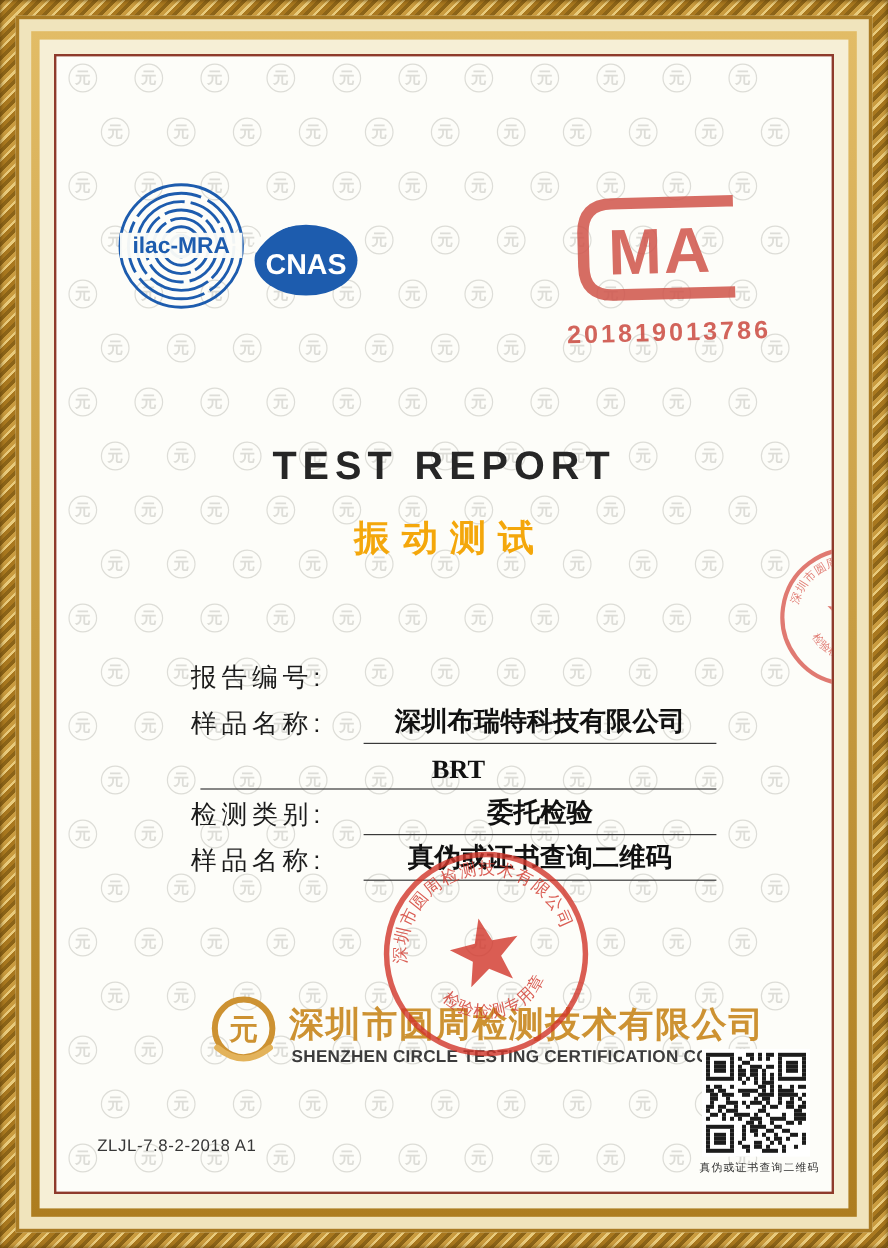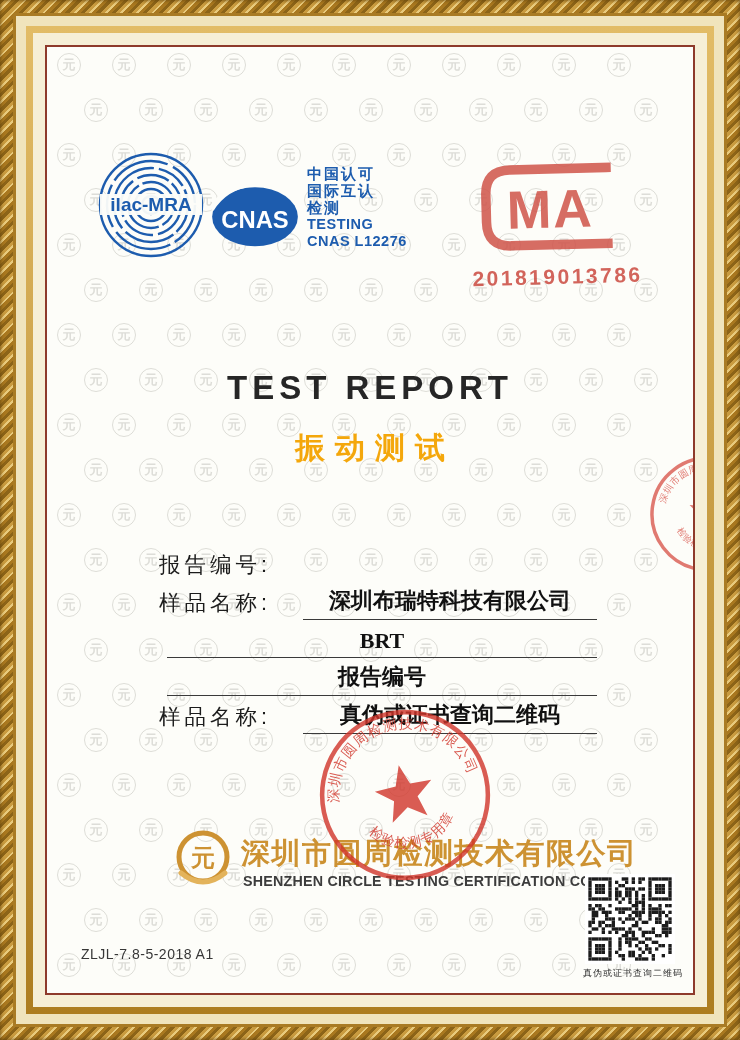--- a/index.html
+++ b/index.html
@@ -328,27 +328,20 @@
           <rect x="3" y="43" width="102" height="21" fill="#fdfdf9" opacity="0.95"></rect>
           <text x="54" y="60" text-anchor="middle" font-size="19" font-weight="800" fill="#1d5cae">ilac-MRA</text>
         </svg>
 
         <svg class="cnas" viewBox="0 0 96 84">
           <ellipse cx="48" cy="46" rx="45" ry="31" fill="#1d5cae"></ellipse>
           <path d="M2,38 C22,6 66,2 94,28" stroke="#fdfdf9" stroke-width="6" fill="none"></path>
           <text x="48" y="58" text-anchor="middle" font-size="25" font-weight="800" fill="#ffffff">CNAS</text>
         </svg>
 
-        <div class="accr">
-          <div>中国认可</div>
-          <div>国际互认</div>
-          <div>检测</div>
-          <div class="lat">TESTING</div>
-          <div class="lat">CNAS L12276</div>
-        </div>
 
         <div class="cma-block">
           <svg viewBox="0 0 190 120" width="164" opacity="0.85">
             <path d="M158,16 H46 Q18,16 18,44 V76 Q18,104 46,104 H158" fill="none" stroke="#d0544a" stroke-width="11" stroke-linecap="square"></path>
             <text x="92" y="84" text-anchor="middle" font-size="62" font-weight="900" letter-spacing="2" fill="#d0544a">MA</text>
           </svg>
           <div class="cma-num">201819013786</div>
         </div>
 
         <div class="title-en">TEST REPORT</div>
@@ -359,21 +352,22 @@
             <div class="flabel">报告编号:</div>
           </div>
           <div class="frow">
             <div class="flabel">样品名称:</div>
             <div class="fvalue">深圳布瑞特科技有限公司</div>
           </div>
           <div class="frow">
             <div class="fvalue">BRT</div>
           </div>
           <div class="frow">
-            <div class="fvalue">报告编号</div>
+            <div class="flabel">检测类别:</div>
+            <div class="fvalue">委托检验</div>
           </div>
           <div class="frow">
             <div class="flabel">样品名称:</div>
             <div class="fvalue">真伪或证书查询二维码</div>
           </div>
         </div>
 
         <svg class="star-seal" viewBox="0 0 190 190">
           <g transform="rotate(-12 95 95)" opacity="0.8" fill="#d1352a">
             <circle cx="95" cy="95" r="82" fill="none" stroke="#d1352a" stroke-width="4.5"></circle>
@@ -718,21 +712,21 @@
                   <rect x="23" y="24" width="1" height="1" fill="#1c1c1c"></rect>
                   <rect x="11" y="25" width="1" height="1" fill="#1c1c1c"></rect>
                   <rect x="15" y="25" width="1" height="1" fill="#1c1c1c"></rect>
                   <rect x="16" y="25" width="1" height="1" fill="#1c1c1c"></rect>
                   <rect x="17" y="25" width="1" height="1" fill="#1c1c1c"></rect>
                   <rect x="18" y="25" width="1" height="1" fill="#1c1c1c"></rect>
                   <rect x="20" y="25" width="1" height="1" fill="#1c1c1c"></rect>
                 </svg>
         <div class="qr-caption">真伪或证书查询二维码</div>
 
-        <div class="doc-code">ZLJL-7.8-5-2018 A1</div>
+        <div class="doc-code">ZLJL-7.8-2-2018 A1</div>
 
       </div>
      </div>
     </div>
    </div>
   </div>
  </div>
 </div>
 
 </body></html>

